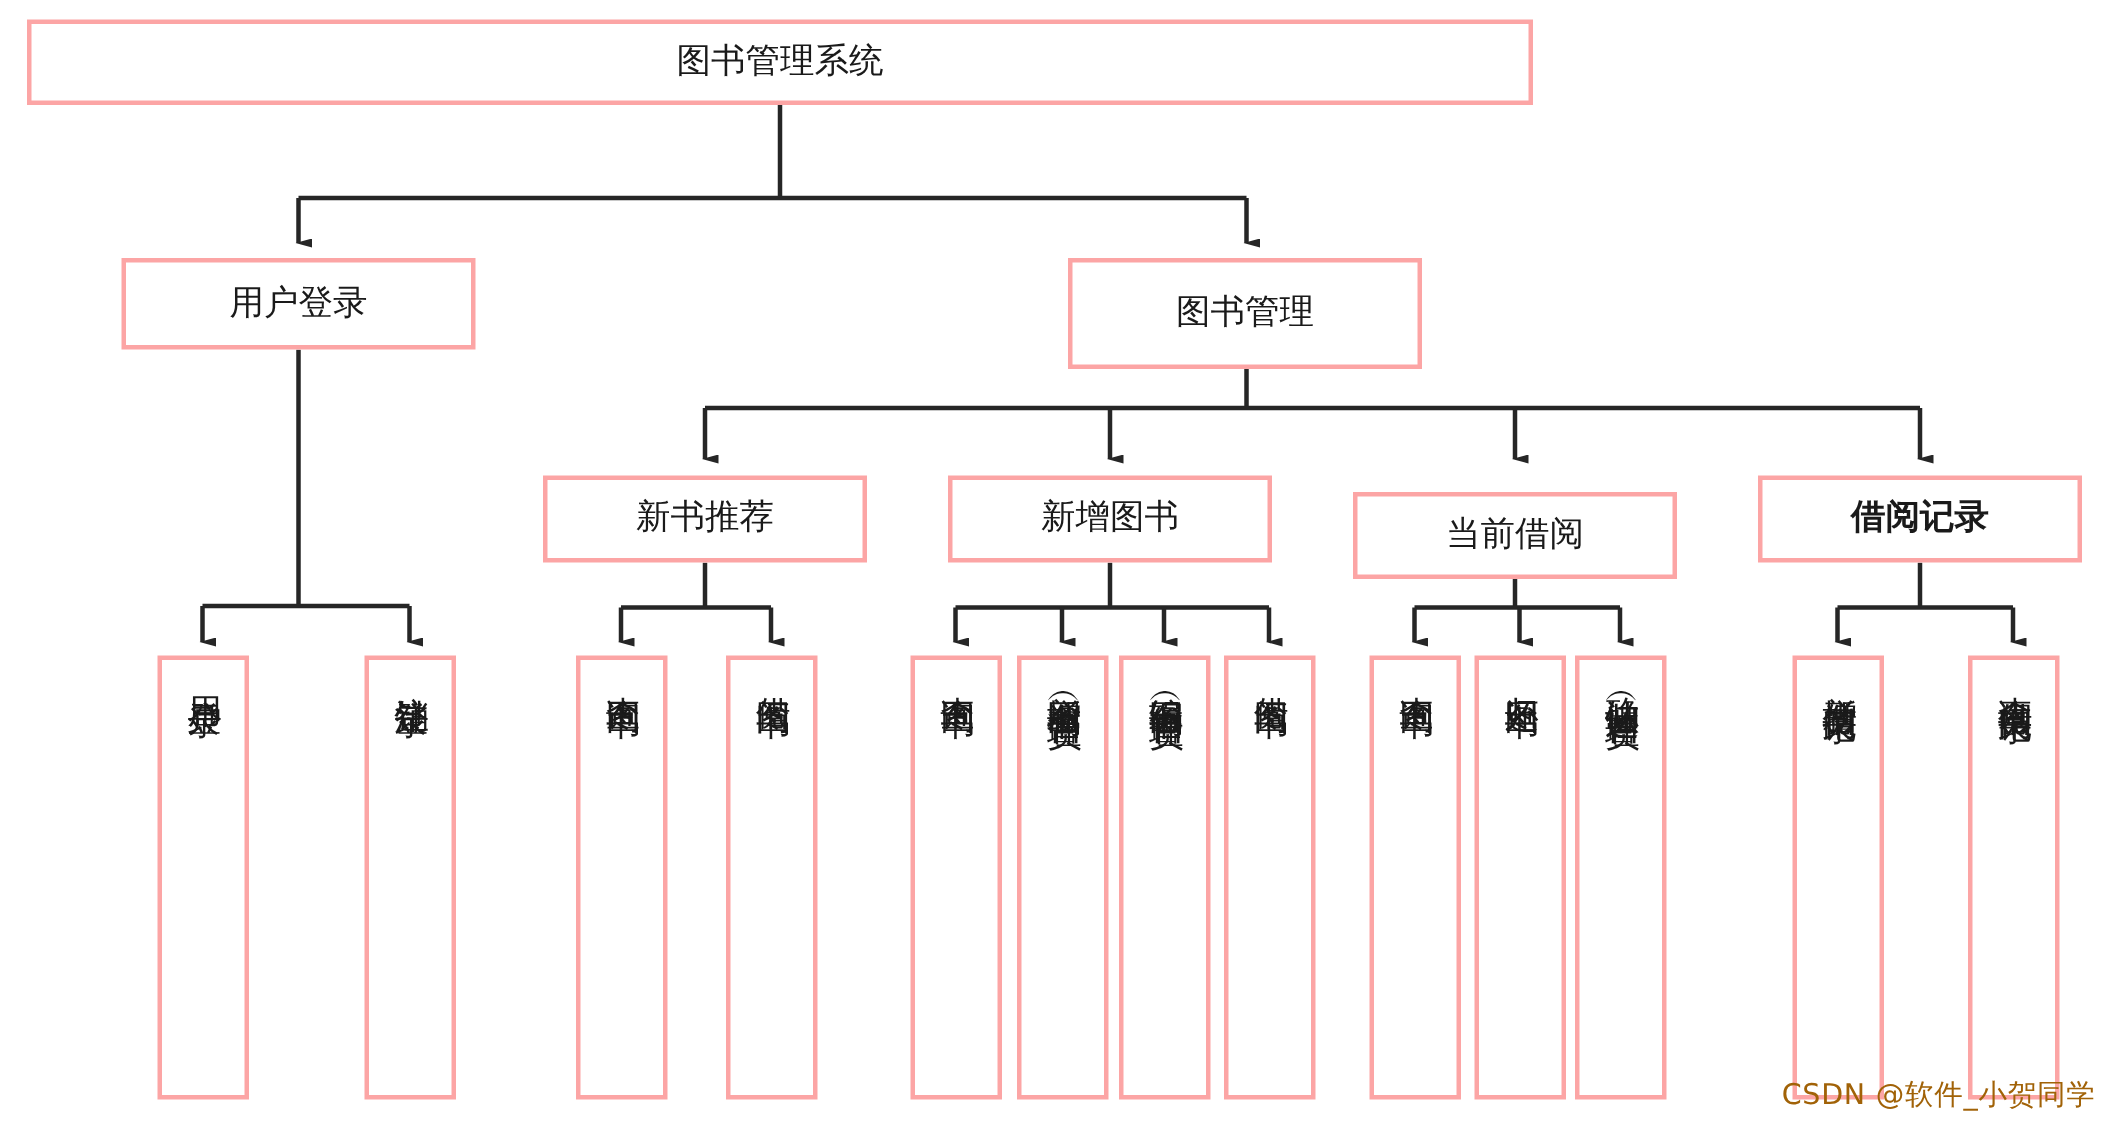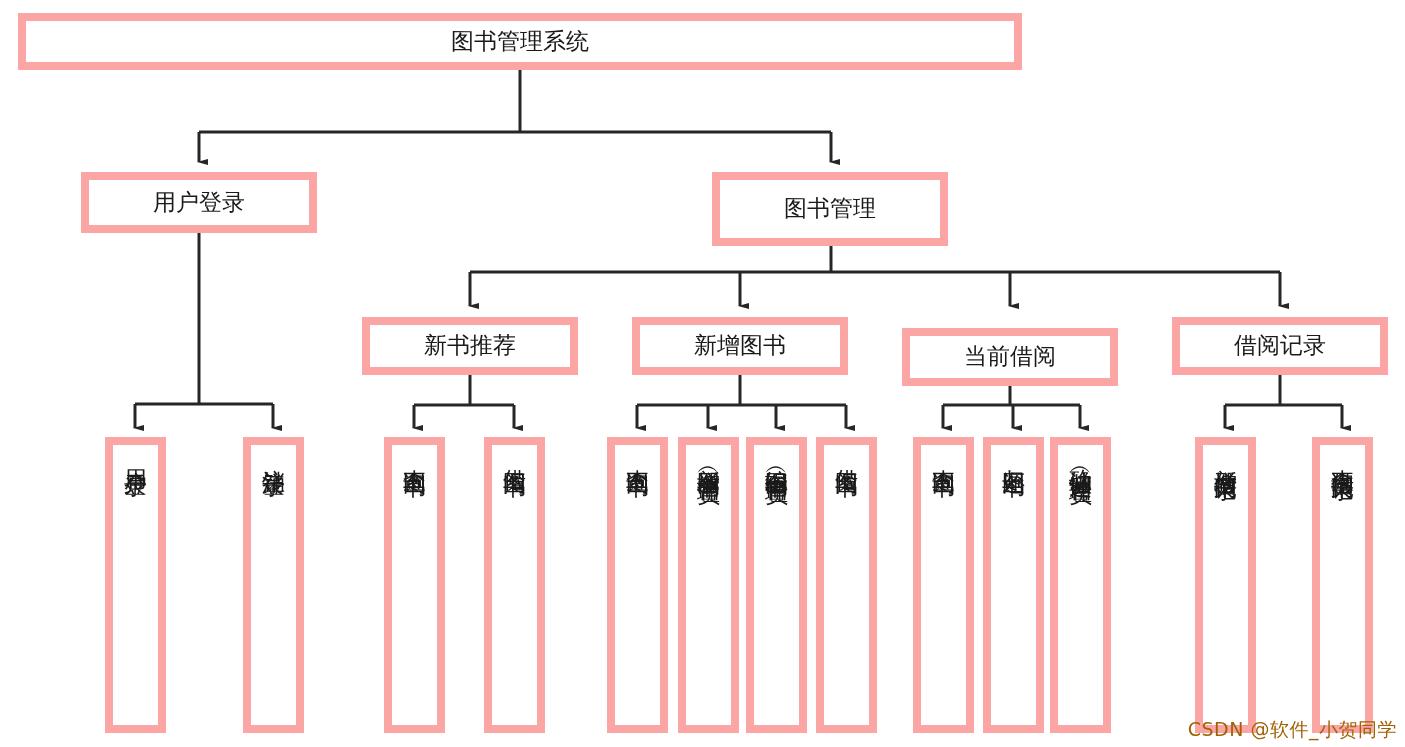--- a/index.html
+++ b/index.html
@@ -23,21 +23,21 @@
     left: 0;
     top: 0;
     width: 1405px;
     height: 747px;
     pointer-events: none;
   }
   .node {
     position: absolute;
     box-sizing: border-box;
     background: #ffffff;
-    border: 8px solid #fca5a5;
+    border: 3px solid #fca5a5;
     display: flex;
     align-items: center;
     justify-content: center;
     color: #1a1a1a;
   }
   .node-label {
     display: block;
     text-align: center;
     line-height: 1.18;
     white-space: pre;
@@ -143,21 +143,21 @@
   </div>
 
   <div class="node horizontal" style="left:632px; top:317px; width:216px; height:58px;">
     <span class="node-label">新增图书</span>
   </div>
 
   <div class="node horizontal" style="left:902px; top:317px; width:216px; height:58px;margin-top:11px;">
     <span class="node-label">当前借阅</span>
   </div>
 
-  <div class="node horizontal" style="left:1172px; top:317px; width:216px; height:58px;">
+  <div class="node horizontal" style="left:1172px; top:317px; width:216px; height:58px;font-weight:bold;">
     <span class="node-label">借阅记录</span>
   </div>
 
   <div class="node vertical" style="left:105px; top:437px; width:61px; height:296px;">
     <span class="node-label">用户登录</span>
   </div>
 
   <div class="node vertical" style="left:243px; top:437px; width:61px; height:296px;">
     <span class="node-label">注销登录</span>
   </div>

